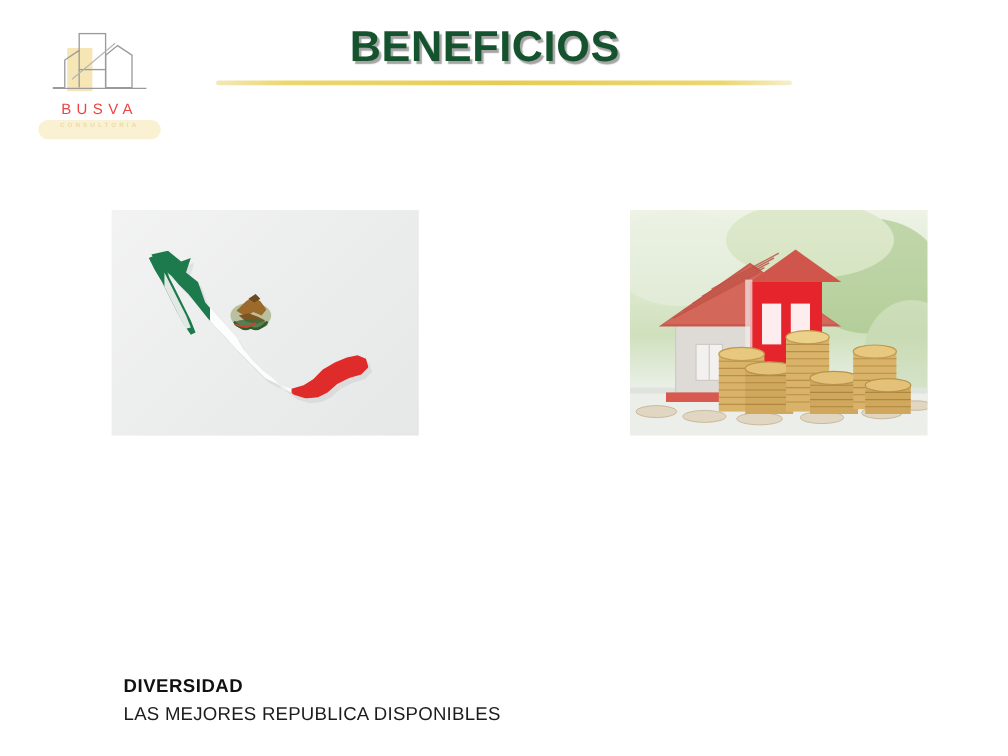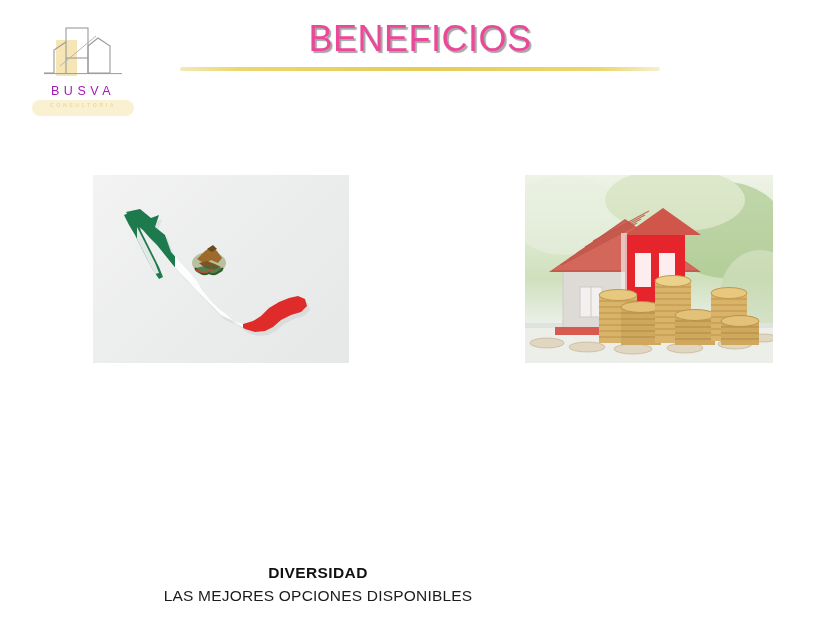--- a/index.html
+++ b/index.html
@@ -41,21 +41,21 @@
     opacity: .85;
   }
   .logo-brand {
     position: absolute;
     left: 0;
     top: 58px;
     width: 110px;
     text-align: center;
     font-size: 12.5px;
     letter-spacing: 4.5px;
-    color: #a21caf;
+    color: #ef4444;
     font-weight: 400;
   }
   .logo-sub-wrap {
     position: absolute;
     left: 4px;
     top: 74px;
     width: 102px;
     height: 16px;
     background: #f7edc4;
     border-radius: 9px;
@@ -69,28 +69,28 @@
     text-align: center;
     font-size: 5.2px;
     letter-spacing: 2.6px;
     color: #e3cf8c;
     font-weight: 700;
   }
 
   
   .title {
     position: absolute;
-    left: 180px;
+    left: 164px;
     top: 18px;
     width: 480px;
     text-align: center;
     font-size: 36px;
-    font-weight: 400;
+    font-weight: 700;
     letter-spacing: .5px;
-    color: #ec4899;
+    color: #14532d;
     text-shadow: 2px 2px 1px rgba(90,90,90,.55);
   }
   .title-rule {
     position: absolute;
     left: 180px;
     top: 67px;
     width: 480px;
     height: 4px;
     background: linear-gradient(90deg,#f3e9b9 0%,#ecd76f 12%,#e6cc56 50%,#ecd76f 88%,#f6efd0 100%);
     border-radius: 2px;
@@ -119,21 +119,20 @@
 
   
   .photo-house {
     background: linear-gradient(180deg,#eef3e6 0%,#dfead1 32%,#cfe0bd 55%,#e9efe6 78%,#f2f4f1 100%);
   }
   .house-svg { position:absolute; left:0; top:0; width:100%; height:100%; }
 
   
   .caption {
     position: absolute;
-    text-align: center;
     line-height: 1.38;
   }
   .cap-left  { left: 10px;  top: 387px; width: 430px; }
 
   .cap-title {
     font-size: 15.5px;
     font-weight: 700;
     letter-spacing: .4px;
     color: #111111;
     margin-bottom: 2px;
@@ -212,21 +211,21 @@
         <path d="M-2 -8 L4 -12 L8 -8 L3 -5 Z" fill="#6b4a1d"></path>
         <path d="M-10 6 L-2 4 L6 7 L12 10 L4 13 L-4 11 Z" fill="#7d5522"></path>
         <ellipse cx="0" cy="13" rx="14" ry="4" fill="#3f6b3c" opacity=".8"></ellipse>
         <path d="M-14 11 Q-6 20 0 16 Q6 20 14 11" fill="none" stroke="#2f5c2c" stroke-width="2"></path>
         <path d="M-13 13 Q-4 18 4 12" fill="none" stroke="#c8452f" stroke-width="1.6"></path>
       </g>
     </svg>
   </div>
   <div class="caption cap-left">
     <div class="cap-title">DIVERSIDAD</div>
-    <div class="cap-body">LAS MEJORES OPCIONES DISPONIBLES</div>
+    <div class="cap-body">LAS MEJORES REPUBLICA DISPONIBLES</div>
   </div>
 </div>
 
 <div class="card card-right">
   <div class="photo photo-house">
     <svg class="house-svg" viewBox="0 0 248 188">
 
       <g opacity=".55">
         <ellipse cx="40" cy="40" rx="55" ry="40" fill="#e9f0e2"></ellipse>
         <ellipse cx="200" cy="55" rx="60" ry="48" fill="#9dc07c"></ellipse>

